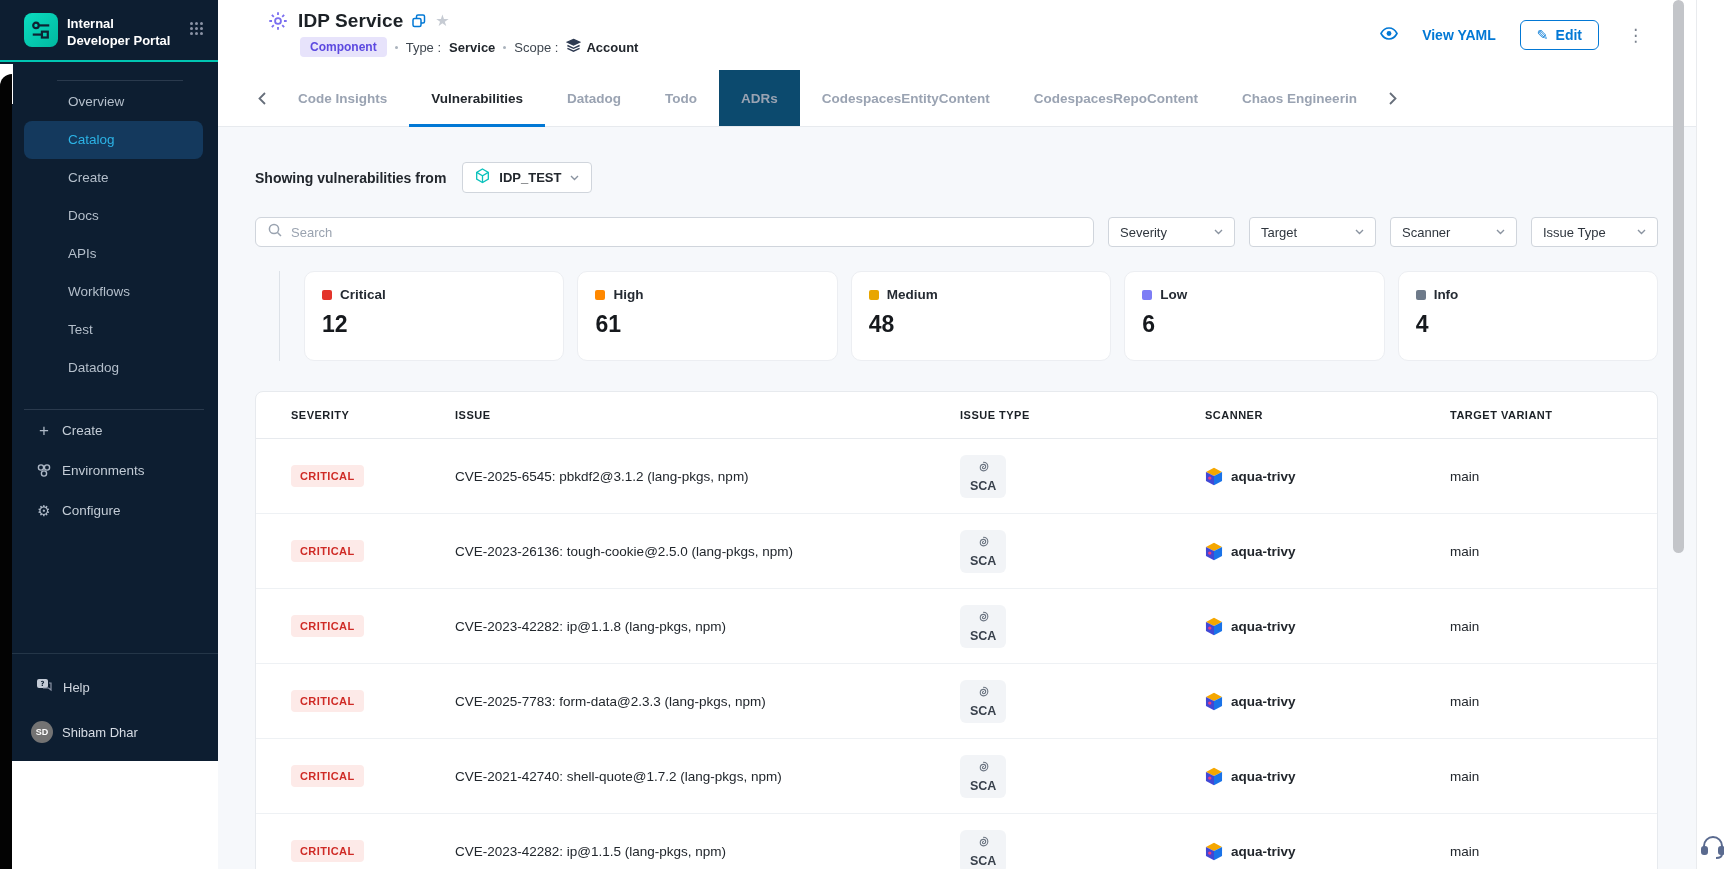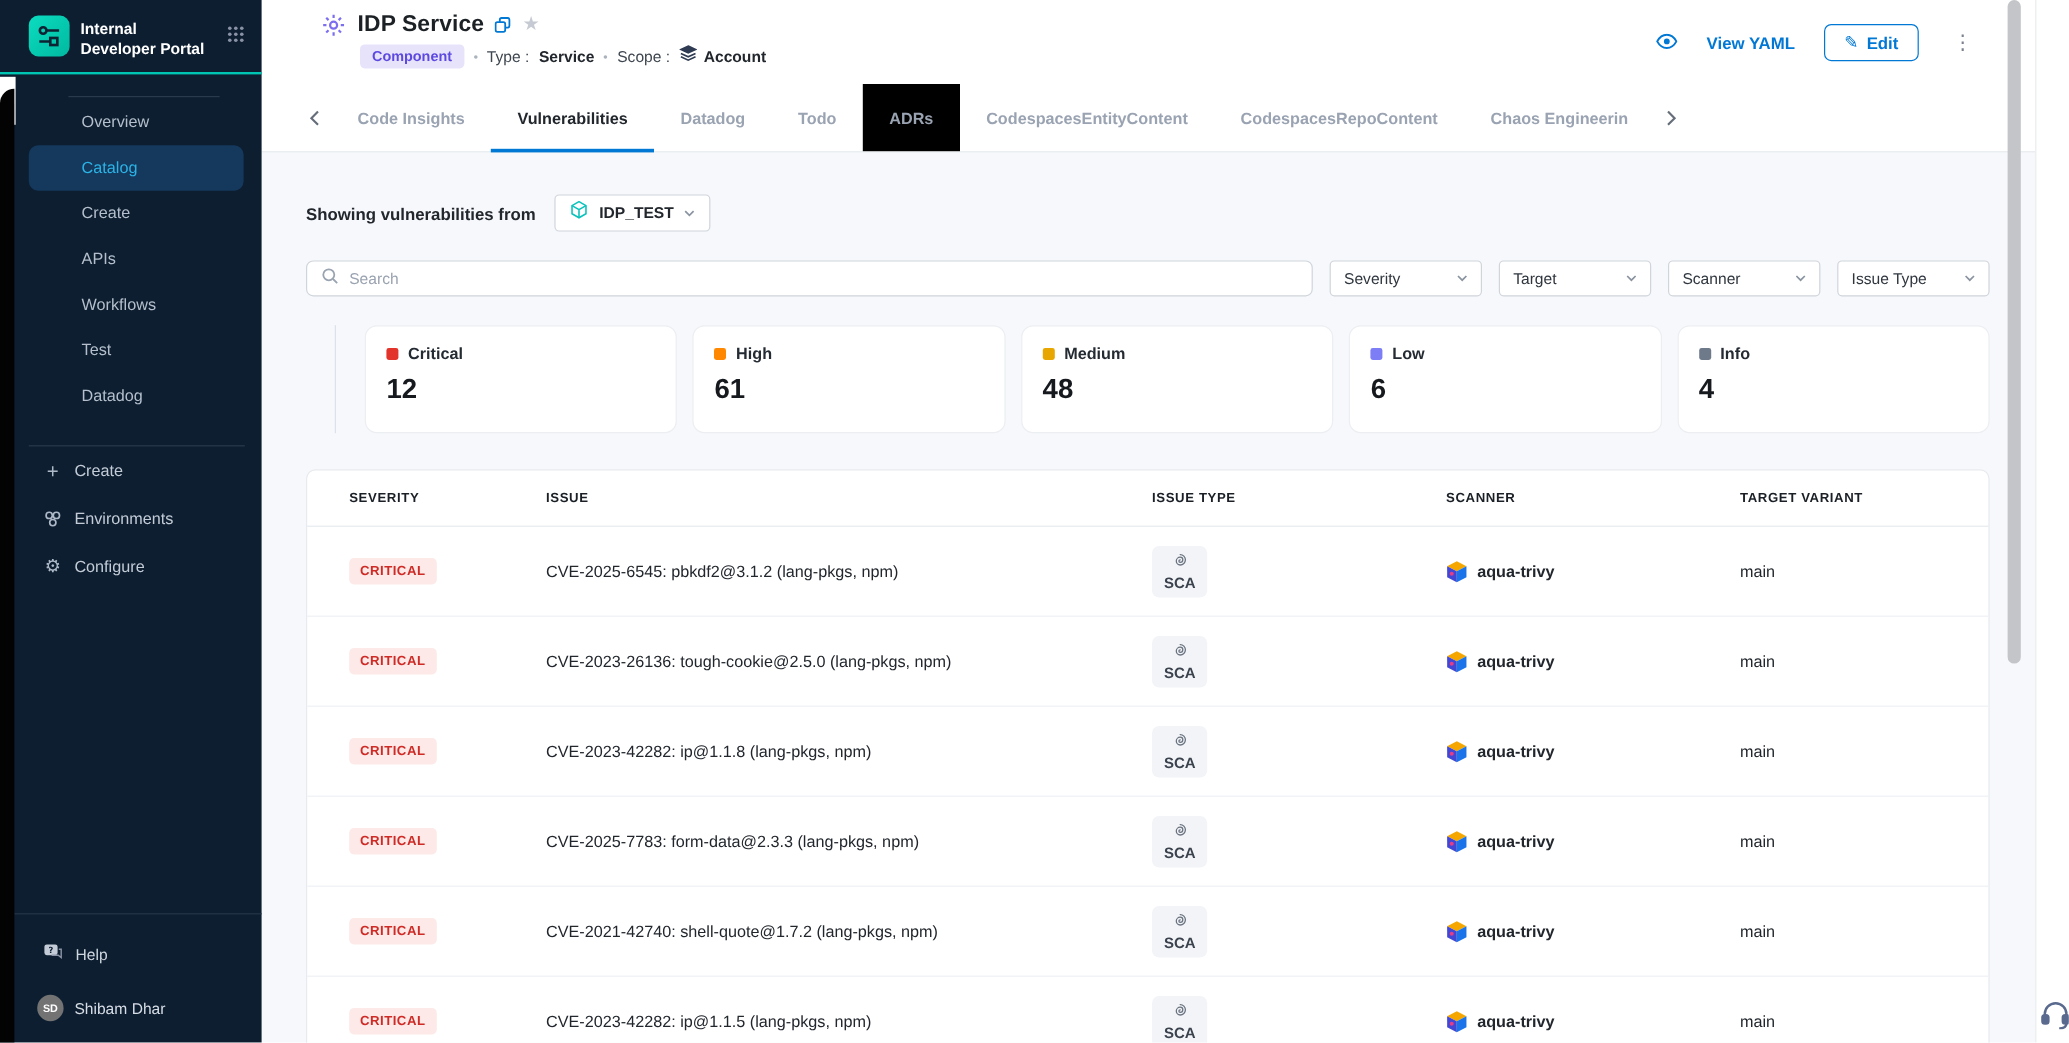--- a/index.html
+++ b/index.html
@@ -1,21 +1,21 @@
 <!DOCTYPE html>
 <html><head>
 <meta charset="utf-8">
 <style>
   * { margin:0; padding:0; box-sizing:border-box; }
   html,body { width:1724px; height:869px; overflow:hidden; }
   body { font-family:"Liberation Sans","DejaVu Sans",sans-serif; background:#fff; color:#22272d; }
   .page { position:relative; width:1724px; height:869px; overflow:hidden; background:#fff; }
 
   
-  .sidebar { position:absolute; left:0; top:0; width:218px; height:869px; background:#0d1e31; z-index:2; }
+  .sidebar { position:absolute; left:0; top:0; width:218px; height:761px; background:#0d1e31; z-index:2; }
   .edge-black { position:absolute; left:0; top:74px; width:12px; height:795px; background:#030303; border-top-left-radius:14px; z-index:4; }
   .edge-white-cap { position:absolute; left:0; top:64px; width:13px; height:40px; background:#fff; z-index:3; }
   .brand { display:flex; align-items:flex-start; padding:13px 14px 0 24px; gap:9px; }
   .logo { width:34px; height:34px; border-radius:8px; background:linear-gradient(135deg,#0bdcc0,#00b9a0); flex:none; display:flex; align-items:center; justify-content:center; }
   .brand-title { color:#fff; font-size:13px; font-weight:700; line-height:1.3; flex:1; padding-top:3px; }
   .grid-icon { margin-top:8px; flex:none; cursor:pointer; }
   .teal-line { position:absolute; left:0; top:60px; width:218px; height:2px; background:#00c5b2; }
   .nav-divider { height:1px; background:#2a3a4d; }
   .nav-divider.short { margin:30px 35px 0 57px; width:126px; }
   .nav-divider.mid { margin:22px 0 0 24px; width:180px; }
@@ -51,21 +51,21 @@
   .view-yaml { display:flex; align-items:center; gap:24px; color:#0278d5; font-size:14px; font-weight:700; cursor:pointer; }
   .edit-btn { display:flex; align-items:center; gap:7px; border:1px solid #0278d5; color:#0278d5; background:#fff; border-radius:6px; padding:6px 16px; font-size:14px; font-weight:600; cursor:pointer; font-family:inherit; }
   .kebab { color:#7a828e; font-size:17px; cursor:pointer; line-height:1; padding:0 4px; }
 
   
   .tabbar { height:57px; background:#fff; border-bottom:1px solid #e7eaee; display:flex; align-items:stretch; padding-left:30px; position:relative; }
   .tab-chevron { display:flex; align-items:center; padding:0 10px; cursor:pointer; }
   .tab { display:flex; align-items:center; padding:0 22px; font-size:13.5px; font-weight:600; color:#9aa3b2; cursor:pointer; white-space:nowrap; position:relative; }
   .tab.active { color:#22272d; font-weight:700; }
   .tab.active::after { content:""; position:absolute; left:0; right:0; bottom:-1px; height:3px; background:#0278d5; }
-  .tab.shaded { background:#000000; }
+  .tab.shaded { background:#0c4a6e; }
 
   
   .content { padding:35px 38px 0 37px; }
   .source-row { display:flex; align-items:center; gap:16px; }
   .source-label { font-size:14px; font-weight:700; color:#22272d; }
   .source-select { display:flex; align-items:center; gap:9px; background:#fff; border:1px solid #d0d5dc; border-radius:4px; height:31px; padding:0 12px; cursor:pointer; }
   .source-select .sel-label { font-size:13px; font-weight:600; color:#22272d; }
   .filters-row { display:flex; align-items:center; gap:14px; margin-top:24px; }
   .search-box { flex:1; display:flex; align-items:center; gap:9px; background:#fff; border:1px solid #d0d5dc; border-radius:6px; height:30px; padding:0 12px; }
   .search-box input { border:none; outline:none; flex:1; font-size:13px; color:#22272d; font-family:inherit; background:transparent; }
@@ -137,20 +137,23 @@
 
     <nav class="nav">
       <div class="nav-item">
           <span>Overview</span>
         </div>
       <div class="nav-item active">
           <span>Catalog</span>
         </div>
       <div class="nav-item">
           <span>Create</span>
+        </div>
+      <div class="nav-item">
+          <span>Docs</span>
         </div>
       <div class="nav-item">
           <span>APIs</span>
         </div>
       <div class="nav-item">
           <span>Workflows</span>
         </div>
       <div class="nav-item">
           <span>Test</span>
         </div>

